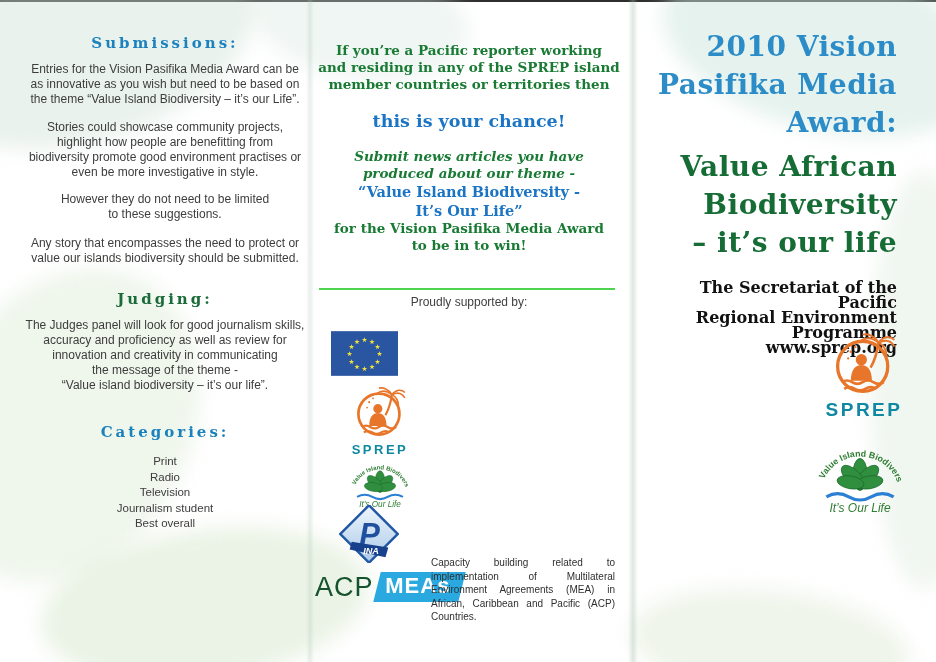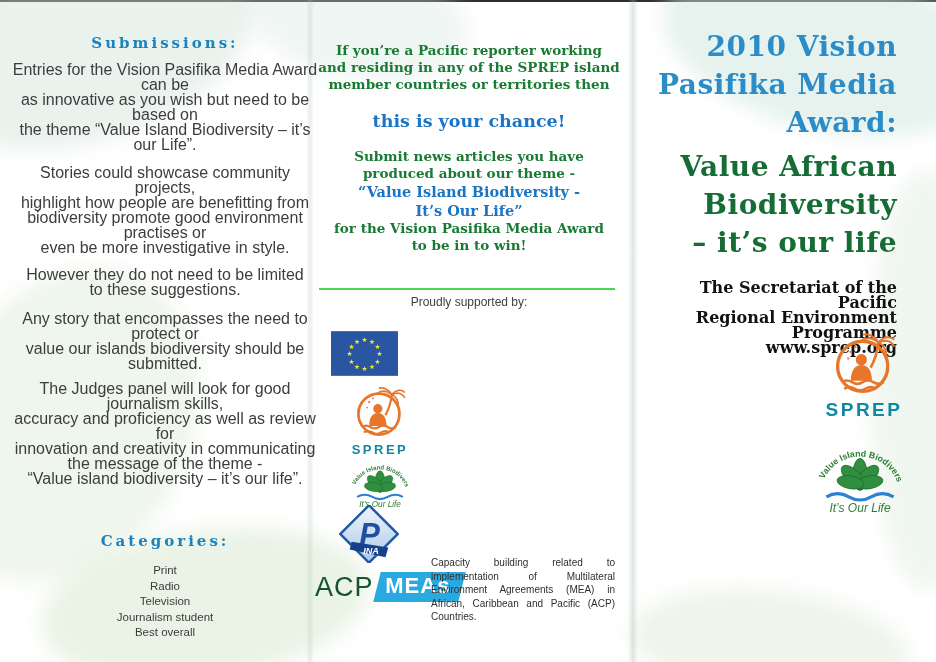--- a/index.html
+++ b/index.html
@@ -32,36 +32,36 @@
   
   .panel.left { left:12px; width:306px; text-align:center; padding-top:34px; }
   .head {
     font-family:"DejaVu Serif", serif; font-weight:bold;
     font-size:15px; letter-spacing:3px;
   }
   .head.blue  { color:#1b82be; }
   .head.green { color:#1a6b39; }
   .body-text {
     white-space:pre-line; color:#3d3d3d;
-    font-size:16px; line-height:15px;
+    font-size:12px; line-height:15px;
   }
   .mt10{margin-top:10px;} .mt13{margin-top:13px;} .mt14{margin-top:14px;}
-  .mt24{margin-top:24px;} .mt30{margin-top:46px;} .mt12{margin-top:12px;}
+  .mt24{margin-top:24px;} .mt30{margin-top:30px;} .mt12{margin-top:12px;}
   .cat-item { color:#3d3d3d; font-size:11.5px; line-height:15.5px; }
 
   
   .panel.middle { left:313px; width:312px; text-align:center; padding-top:42px; }
   .mid {
     font-family:"DejaVu Serif", serif; font-weight:bold;
     white-space:pre-line; font-size:13.5px; line-height:17px;
   }
   .mid.green { color:#187a33; }
   .mid.chance { font-size:17.5px; line-height:21px; margin-top:18px; color:#1b75c4; }
   .mid.theme  { font-size:14.5px; line-height:19px; color:#1b75c4; }
-  .block-gap { margin-top:16px; }
+  .block-gap { margin-top:16px;font-style:italic; }
   .mid-divider { position:absolute; top:288px; left:6px; right:10px; height:0; border-top:2px solid #4fd44f; }
   .supported { position:absolute; top:295px; left:0; width:100%; font-size:12px; color:#404040; }
 
   .logo-abs { position:absolute; }
   .eu-flag { left:18px; top:331px; width:67px; height:45px; }
   .sprep-block-m { left:26px; top:386px; width:82px; text-align:center; }
   .sprep-word { font-weight:bold; color:#0f89a1; letter-spacing:2.5px; }
   .sprep-word.m { font-size:13px; margin-top:-2px; }
   .vision-block-m { left:24px; top:450px; width:86px; text-align:center; }
   .pina-block { left:24px; top:505px; width:64px; }
@@ -115,20 +115,21 @@
 the theme “Value Island Biodiversity – it’s our Life”.</p>
     <p class="body-text mt13">Stories could showcase community projects,
 highlight how people are benefitting from
 biodiversity promote good environment practises or
 even be more investigative in style.</p>
     <p class="body-text mt12">However they do not need to be limited
 to these suggestions.</p>
     <p class="body-text mt14">Any story that encompasses the need to protect or
 value our islands biodiversity should be submitted.</p>
 
+    <h2 class="head green mt24">Judging:</h2>
     <p class="body-text mt10">The Judges panel will look for good journalism skills,
 accuracy and proficiency as well as review for
 innovation and creativity in communicating
 the message of the theme -
 “Value island biodiversity – it’s our life”.</p>
 
     <h2 class="head blue mt30">Categories:</h2>
     <div class="mt13">
       <div class="cat-item">Print</div>
       <div class="cat-item">Radio</div>

